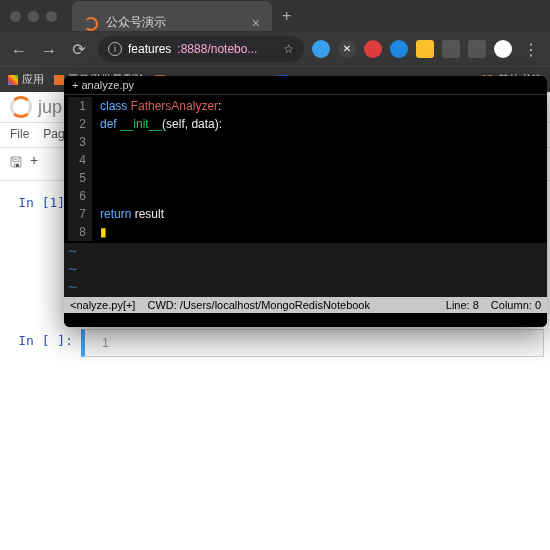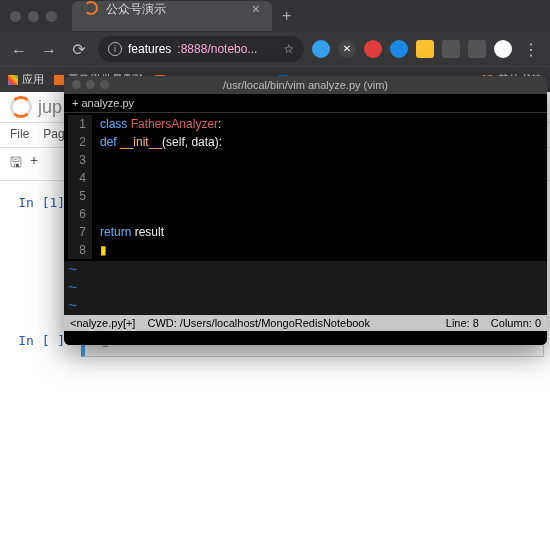--- a/index.html
+++ b/index.html
@@ -2,21 +2,21 @@
 <html><head>
 <meta charset="utf-8">
 <style>
 * { margin: 0; padding: 0; box-sizing: border-box; font-family: -apple-system, BlinkMacSystemFont, "Segoe UI", sans-serif; }
 body { width: 550px; height: 550px; overflow: hidden; background: #fff; position: relative; }
 .browser-chrome { background: #38383a; }
 .titlebar { height: 32px; display: flex; align-items: center; padding: 0 10px; background: #333335; }
 .traffic { display: flex; gap: 7px; }
 .dot { width: 11px; height: 11px; border-radius: 50%; background: #555; }
 .tabs { display: flex; align-items: center; margin-left: 15px; height: 100%; }
-.tab { display: flex; align-items: flex-start; gap: 8px; background: #4a4a4c; height: 30px; padding: 0 12px; border-radius: 6px 6px 0 0; color: #ddd; font-size: 12px; min-width: 200px; }
+.tab { display: flex; align-items: flex-end; gap: 8px; background: #4a4a4c; height: 30px; padding: 0 12px; border-radius: 6px 6px 0 0; color: #ddd; font-size: 12px; min-width: 200px; }
 .tab .favicon { width: 14px; height: 14px; border: 2px solid #f37726; border-radius: 50%; border-left-color: transparent; }
 .tab .x { margin-left: auto; color: #aaa; font-size: 14px; }
 .newtab { color: #aaa; margin-left: 10px; font-size: 16px; }
 .addrbar { display: flex; align-items: center; height: 34px; padding: 0 8px; gap: 8px; background: #38383a; }
 .navbtn { color: #bbb; font-size: 16px; width: 22px; text-align: center; }
 .url { flex: 1; background: #2a2a2c; border-radius: 14px; height: 26px; display: flex; align-items: center; padding: 0 10px; color: #ddd; font-size: 12px; gap: 6px; }
 .url .info { width: 14px; height: 14px; border: 1px solid #bbb; border-radius: 50%; color: #bbb; font-size: 9px; text-align: center; line-height: 12px; }
 .url .star { margin-left: auto; color: #bbb; }
 .exticon { width: 18px; height: 18px; border-radius: 50%; display: inline-block; }
 .bookmarks { display: flex; align-items: center; height: 26px; padding: 0 8px; gap: 10px; background: #38383a; border-top: 1px solid #444; color: #ddd; font-size: 11px; }
@@ -42,21 +42,21 @@
 .terminal { position: absolute; top: 76px; left: 64px; width: 483px; background: #1a1a1a; border-radius: 6px; box-shadow: 0 8px 30px rgba(0,0,0,0.5); overflow: hidden; }
 .term-title { background: #3c3c3c; color: #bbb; font-size: 11px; text-align: center; padding: 3px; position: relative; }
 .term-traffic { position: absolute; left: 8px; top: 4px; display: flex; gap: 5px; }
 .term-dot { width: 9px; height: 9px; border-radius: 50%; background: #555; }
 .term-tab { background: #000; color: #ccc; font-size: 11px; padding: 3px 8px; border-bottom: 1px solid #333; }
 .term-body { background: #000; padding: 2px 4px; font-family: monospace; font-size: 12px; line-height: 1.5; }
 .term-line { display: flex; }
 .term-ln { width: 24px; text-align: right; color: #888; background: #1a1a1a; padding-right: 6px; margin-right: 8px; }
 .vim-kw { color: #5fafff; }
 .vim-cls { color: #d75f5f; }
-.vim-def { color: #fdba74; }
+.vim-def { color: #22c55e; }
 .vim-str { color: #d7af5f; }
 .vim-id { color: #eee; }
 .vim-brace { color: #ffd700; }
 .vim-tilde { color: #3a6aa8; padding-left: 4px; }
 .term-status { background: #c8c8c8; color: #000; font-size: 11px; padding: 2px 6px; display: flex; gap: 12px; font-family: monospace; }
 .term-status .fn { font-weight: normal; }
 .dim { color: #f9a8d4; }
 </style>
 </head>
 <body>
@@ -148,28 +148,20 @@
     <div class="cell">
       <div class="prompt">In [ ]:</div>
       <div class="input-area active" id="c2">
           <div><span class="gutter">1</span><span> </span></div>
         </div>
     </div>
   </div>
 </div>
 
 <div class="terminal">
-  <div class="term-title">
-    <div class="term-traffic">
-      <div class="term-dot"></div>
-      <div class="term-dot"></div>
-      <div class="term-dot"></div>
-    </div>
-    <span>/usr/local/bin/vim analyze.py (vim)</span>
-  </div>
   <div class="term-tab">+ analyze.py</div>
   <div class="term-body" id="termbody">
       <div class="term-line">
         <span class="term-ln">1</span>
         <span><span class="vim-kw">class </span><span class="vim-cls">FathersAnalyzer</span><span class="vim-id">:</span></span>
       </div>
       <div class="term-line">
         <span class="term-ln">2</span>
         <span><span class="vim-id">    </span><span class="vim-kw">def </span><span class="vim-def">__init__</span><span class="vim-id">(self, data):</span></span>
       </div>

